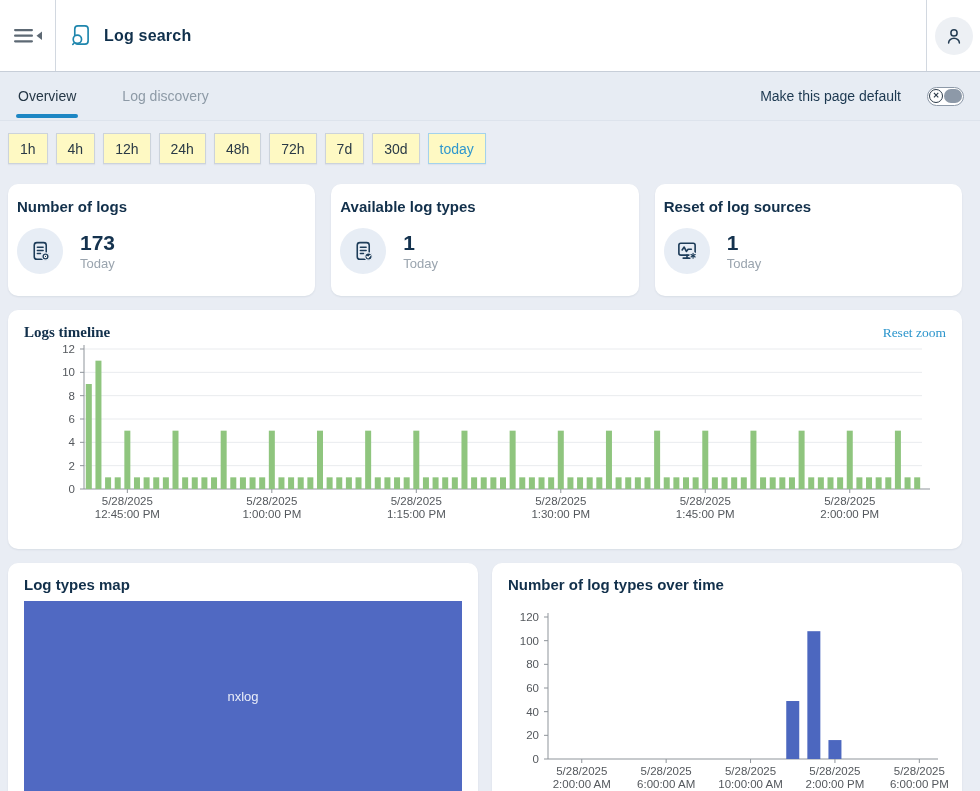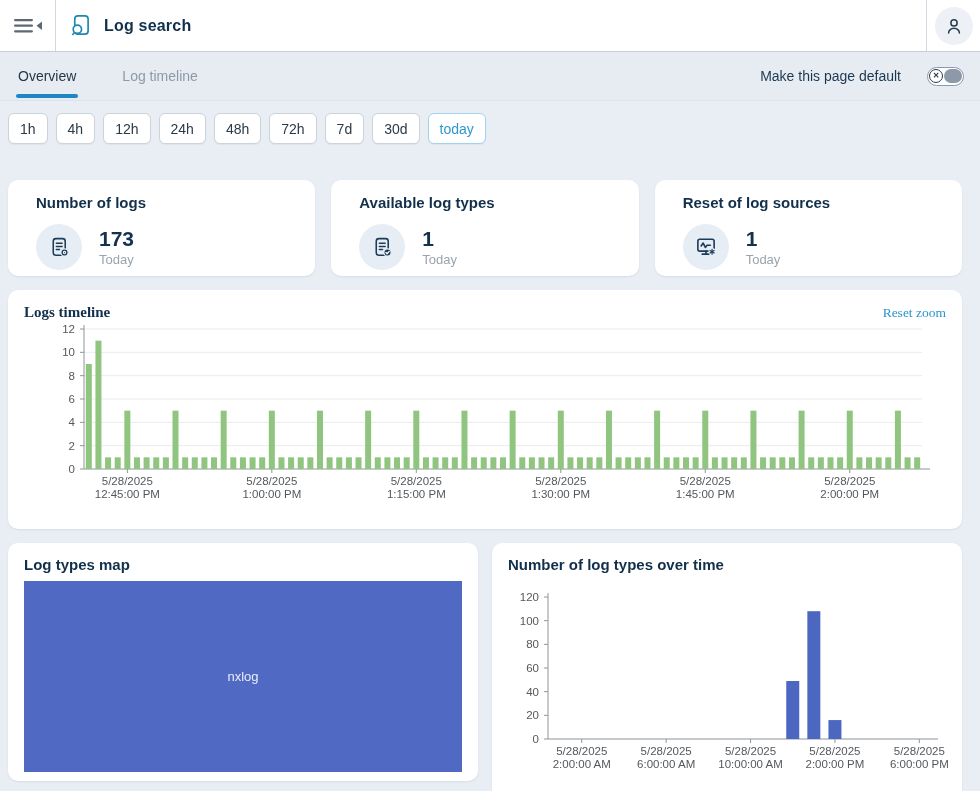--- a/index.html
+++ b/index.html
@@ -7,21 +7,21 @@
   body {
     font-family: "Liberation Sans", sans-serif;
     background: #e9edf4;
     color: #16324e;
     overflow: hidden;
     position: relative;
   }
 
   
   .topbar {
-    height: 52px; background: #fff; border-bottom: 1px solid #c7ced8;
+    height: 72px; background: #fff; border-bottom: 1px solid #c7ced8;
     display: flex; align-items: stretch;
   }
   .burger-sec { width: 56px; display: flex; align-items: center; justify-content: center;
     border-right: 1px solid #d2d8e0; cursor: pointer; }
   .title-sec { flex: 1; display: flex; align-items: center; gap: 11px; padding-left: 12px; }
   .page-title { font-size: 16px; font-weight: bold; color: #10304c; letter-spacing: .2px; }
   .avatar-sec { width: 54px; border-left: 1px solid #d2d8e0; display: flex; align-items: center; justify-content: center; }
   .avatar { width: 38px; height: 38px; border-radius: 50%; background: #edf0f4;
     display: flex; align-items: center; justify-content: center; border: none; cursor: pointer; }
 
@@ -41,29 +41,29 @@
   .toggle { position: relative; width: 37px; height: 19px; border-radius: 10px;
     background: #fff; border: 1px solid #8d99a8; cursor: pointer; display: inline-block; }
   .toggle .x-circle { position: absolute; left: 1px; top: 1px; width: 14px; height: 14px;
     border-radius: 50%; border: 1.4px solid #2c3b4a; color: #2c3b4a; font-size: 8px; line-height: 11px;
     text-align: center; font-weight: bold; background: #fff; }
   .toggle .knob { position: absolute; right: 1px; top: 1.5px; width: 18px; height: 13.5px;
     border-radius: 8px; background: #8d99a8; }
 
   
   .range-row { display: flex; gap: 8px; margin: 12px 18px 20px 8px; }
-  .range-btn { height: 31px; padding: 0 11px; background: #ffffff; border: 1px solid #ccd3db;
-    border-radius: 6px; font-size: 14px; color: #2a3a46; cursor: pointer;
+  .range-btn { height: 31px; padding: 0 11px; background: #fef9c3; border: 1px solid #ccd3db;
+    border-radius: 0; font-size: 14px; color: #2a3a46; cursor: pointer;
     font-family: "Liberation Sans", sans-serif; box-shadow: 0 1px 1px rgba(20,40,70,.05); }
   .range-btn.selected { color: #2f97ce; border-color: #a3d2ec; }
 
   
   .stat-row { display: flex; gap: 16px; margin: 0 18px 14px 8px; }
   .card { background: #fff; border-radius: 10px; box-shadow: 0 1px 2px rgba(16,36,64,.08); }
-  .stat-card { flex: 1; height: 96px; padding: 14px 28px; margin-top: 16px; }
+  .stat-card { flex: 1; height: 112px; padding: 14px 9px; }
   .card-title { font-size: 15px; font-weight: bold; color: #12304b; }
   .stat-body { display: flex; align-items: center; gap: 17px; margin-top: 13px; }
   .stat-circle { width: 46px; height: 46px; border-radius: 50%; background: #e7edf5;
     display: flex; align-items: center; justify-content: center; flex: none; }
   .stat-value { font-size: 21px; font-weight: bold; color: #14324e; line-height: 23px; }
   .stat-period { font-size: 13px; color: #9aa4ae; margin-top: 2px; }
 
   .timeline-card { margin: 0 18px 14px 8px; height: 239px; padding: 14px 16px 8px; }
   .timeline-head { display: flex; align-items: baseline; justify-content: space-between; font-family: Liberation Serif, serif; }
   .reset-zoom { font-size: 13.5px; color: #2b95cc; text-decoration: none; cursor: pointer; }
@@ -109,21 +109,21 @@
           <circle cx="10" cy="6.9" r="3.1"></circle>
           <path d="M4.6,17 a5.4,4.8 0 0 1 10.8,0"></path>
         </g>
       </svg>
     </button>
   </div>
 </div>
 
 <div class="tabstrip">
   <button class="tab active">Overview</button>
-  <button class="tab">Log timeline</button>
+  <button class="tab">Log discovery</button>
   <div class="strip-right">
     <span class="default-label">Make this page default</span>
     <span class="toggle">
       <span class="x-circle">✕</span>
       <span class="knob"></span>
     </span>
   </div>
 </div>
 
 <div class="range-row">

